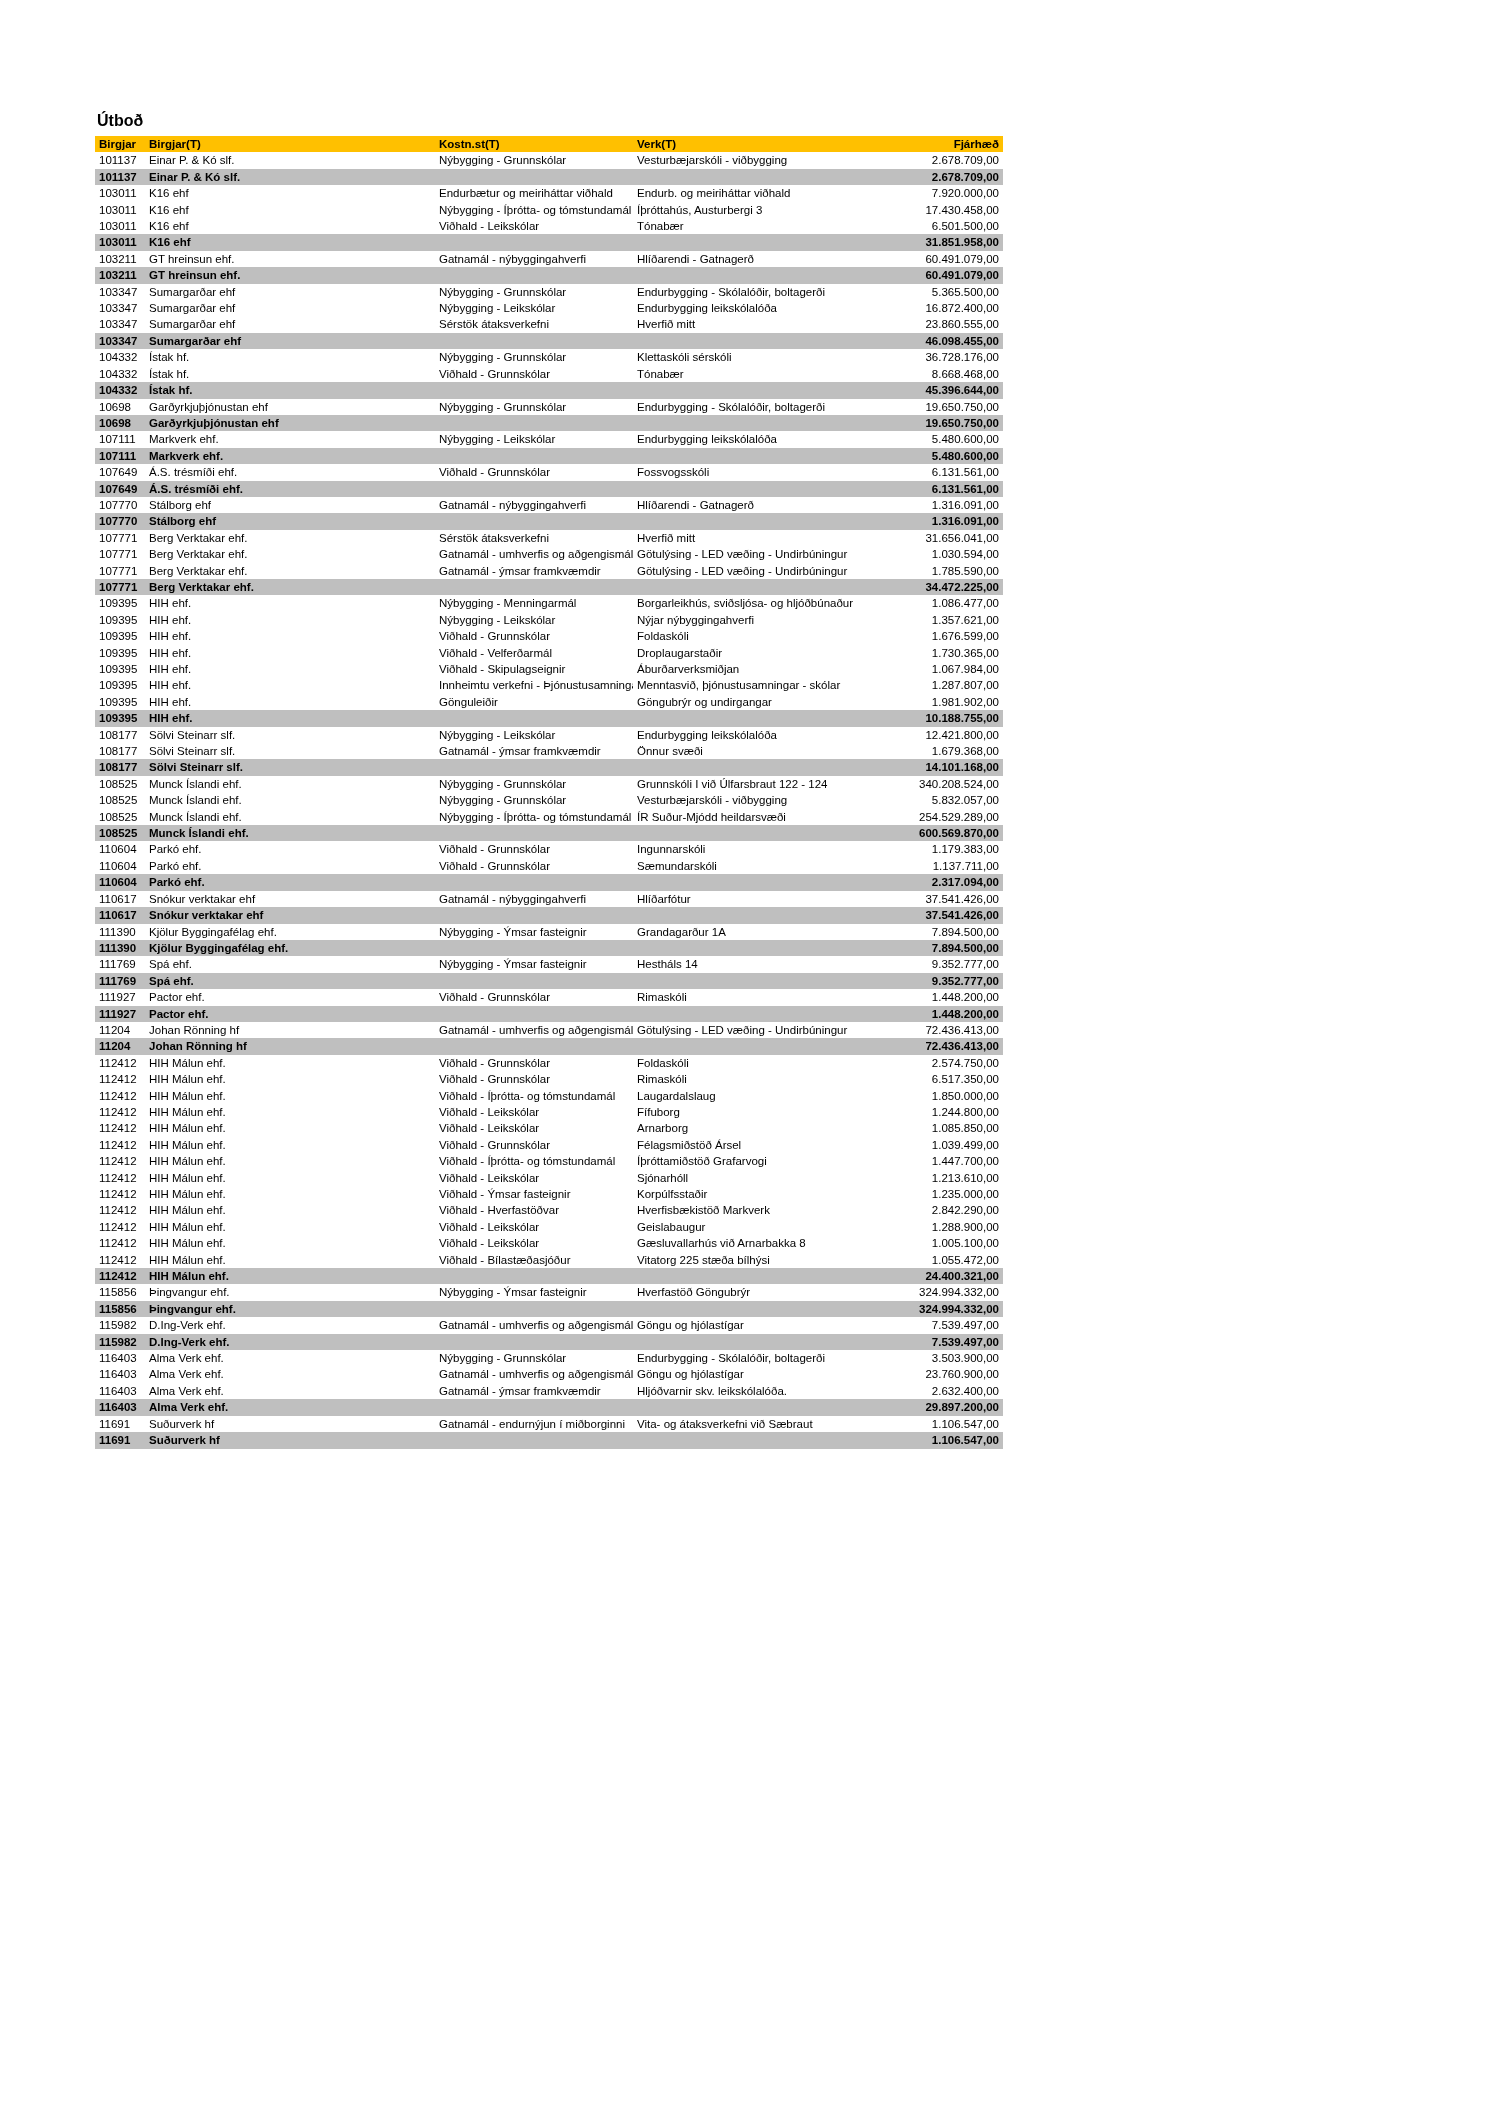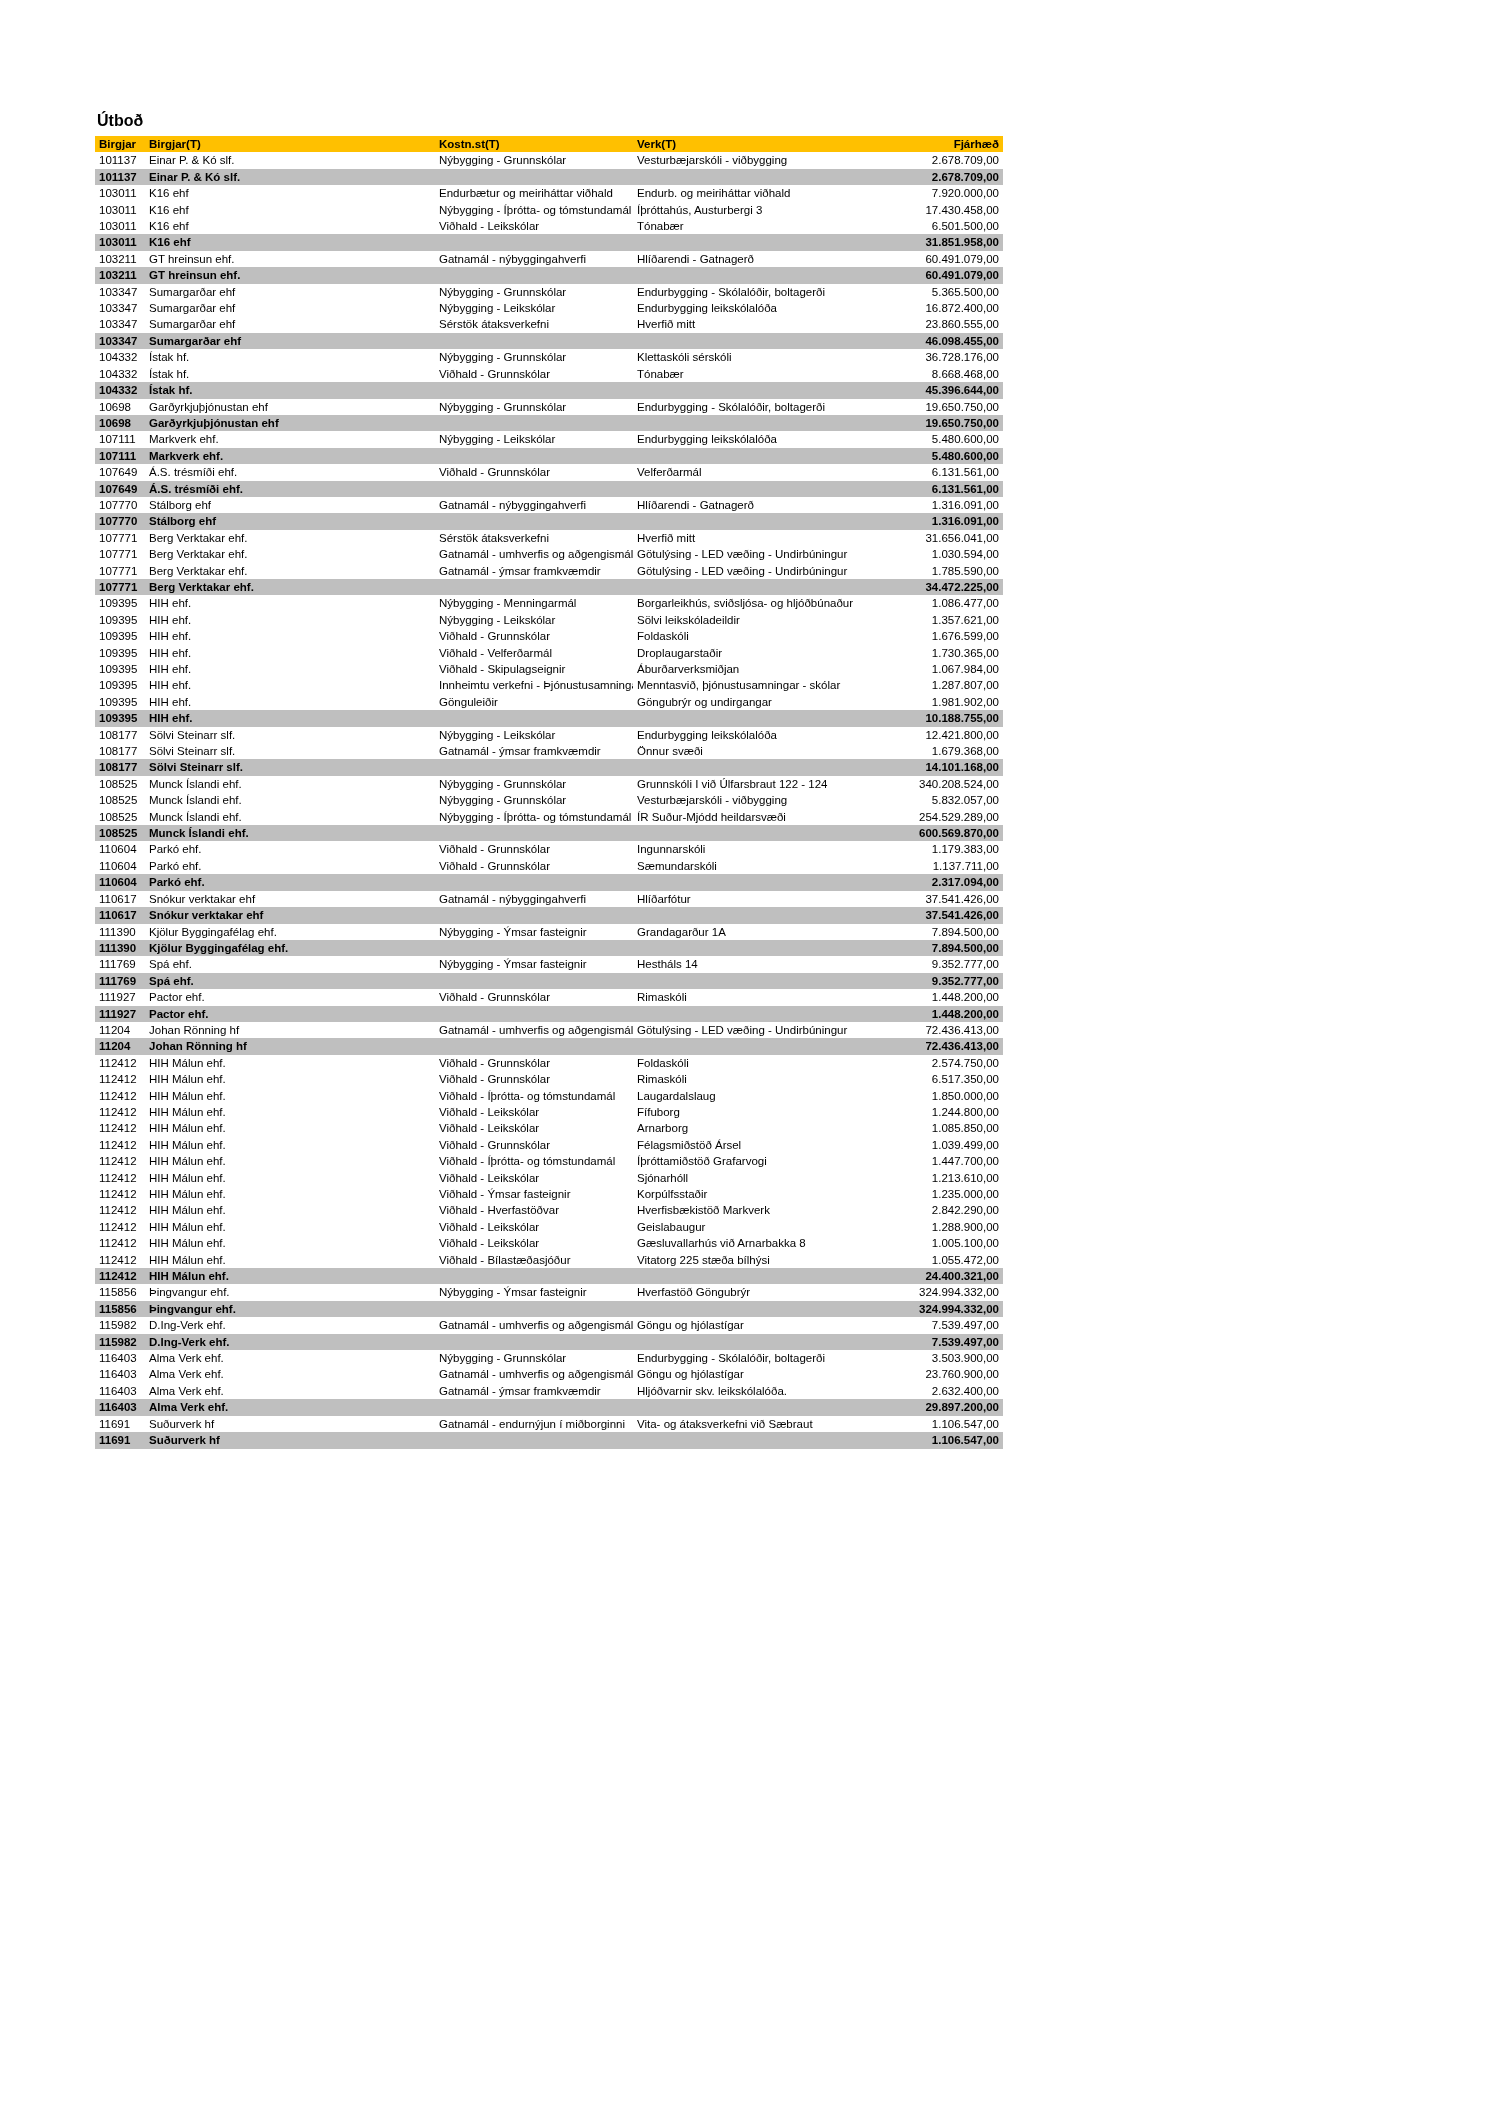--- a/index.html
+++ b/index.html
@@ -217,21 +217,21 @@
             <td>107111</td>
             <td>Markverk ehf.</td>
             <td></td>
             <td></td>
             <td class="num">5.480.600,00</td>
           </tr>
           <tr class="detail">
             <td>107649</td>
             <td>Á.S. trésmíði ehf.</td>
             <td>Viðhald - Grunnskólar</td>
-            <td>Velferðarmál</td>
+            <td>Fossvogsskóli</td>
             <td class="num">6.131.561,00</td>
           </tr>
           <tr class="subtotal">
             <td>107649</td>
             <td>Á.S. trésmíði ehf.</td>
             <td></td>
             <td></td>
             <td class="num">6.131.561,00</td>
           </tr>
           <tr class="detail">
@@ -280,21 +280,21 @@
             <td>109395</td>
             <td>HIH ehf.</td>
             <td>Nýbygging - Menningarmál</td>
             <td>Borgarleikhús, sviðsljósa- og hljóðbúnaður</td>
             <td class="num">1.086.477,00</td>
           </tr>
           <tr class="detail">
             <td>109395</td>
             <td>HIH ehf.</td>
             <td>Nýbygging - Leikskólar</td>
-            <td>Sölvi leikskóladeildir</td>
+            <td>Nýjar nýbyggingahverfi</td>
             <td class="num">1.357.621,00</td>
           </tr>
           <tr class="detail">
             <td>109395</td>
             <td>HIH ehf.</td>
             <td>Viðhald - Grunnskólar</td>
             <td>Foldaskóli</td>
             <td class="num">1.676.599,00</td>
           </tr>
           <tr class="detail">

